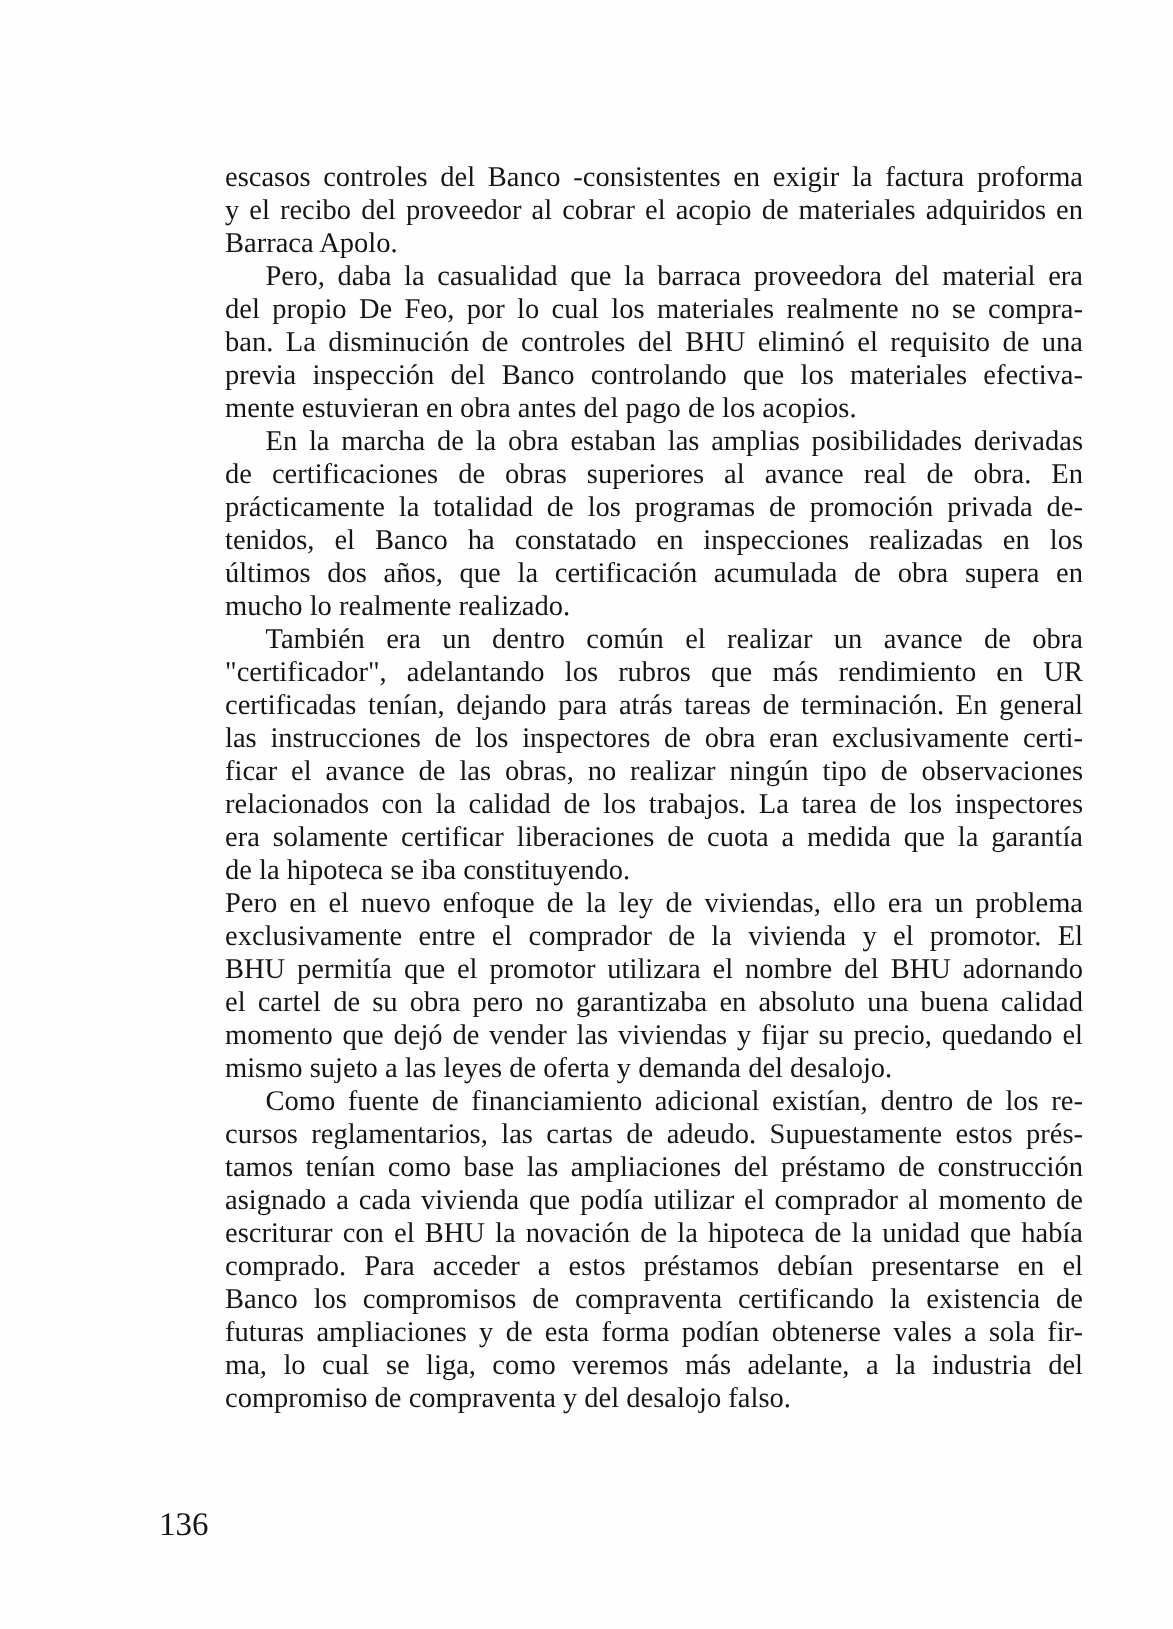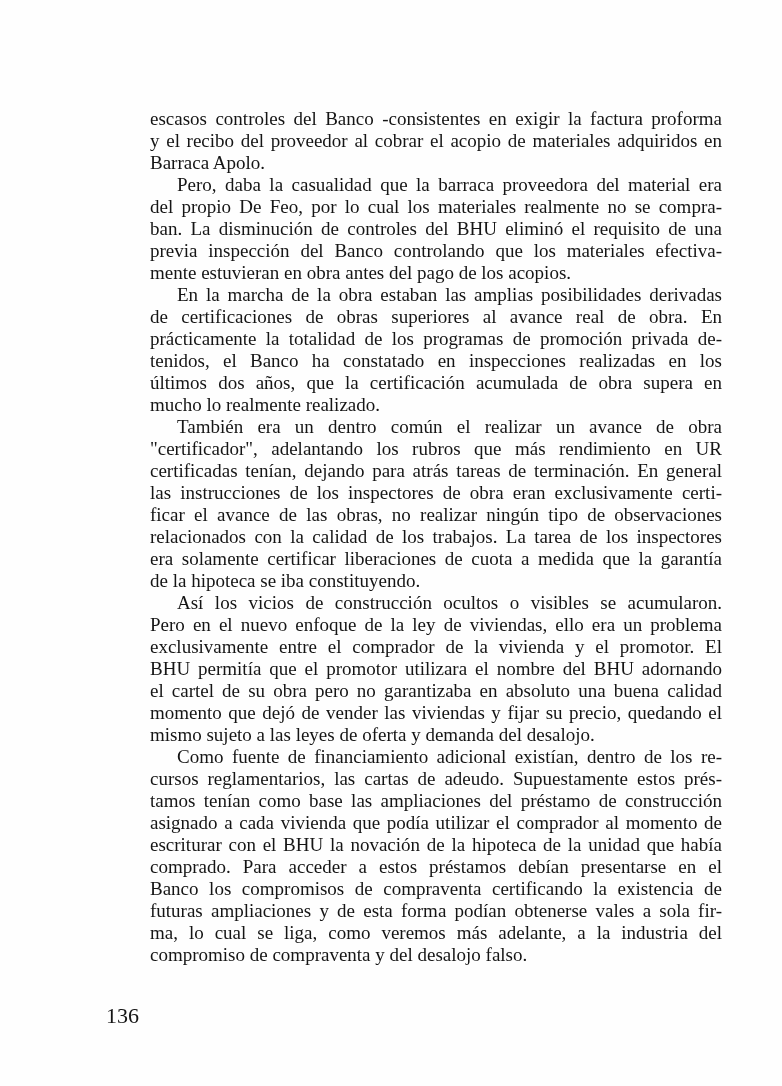--- a/index.html
+++ b/index.html
@@ -77,21 +77,20 @@
         <div class="line indent">También era un dentro común el realizar un avance de obra</div>
         <div class="line">"certificador", adelantando los rubros que más rendimiento en UR</div>
         <div class="line">certificadas tenían, dejando para atrás tareas de terminación. En general</div>
         <div class="line">las instrucciones de los inspectores de obra eran exclusivamente certi-</div>
         <div class="line">ficar el avance de las obras, no realizar ningún tipo de observaciones</div>
         <div class="line">relacionados con la calidad de los trabajos. La tarea de los inspectores</div>
         <div class="line">era solamente certificar liberaciones de cuota a medida que la garantía</div>
         <div class="line last">de la hipoteca se iba constituyendo.</div>
       </div>
       <div class="paragraph">
-        <div class="line indent">Así los vicios de construcción ocultos o visibles se acumularon.</div>
         <div class="line">Pero en el nuevo enfoque de la ley de viviendas, ello era un problema</div>
         <div class="line">exclusivamente entre el comprador de la vivienda y el promotor. El</div>
         <div class="line">BHU permitía que el promotor utilizara el nombre del BHU adornando</div>
         <div class="line">el cartel de su obra pero no garantizaba en absoluto una buena calidad</div>
         <div class="line">momento que dejó de vender las viviendas y fijar su precio, quedando el</div>
         <div class="line last">mismo sujeto a las leyes de oferta y demanda del desalojo.</div>
       </div>
       <div class="paragraph">
         <div class="line indent">Como fuente de financiamiento adicional existían, dentro de los re-</div>
         <div class="line">cursos reglamentarios, las cartas de adeudo. Supuestamente estos prés-</div>

